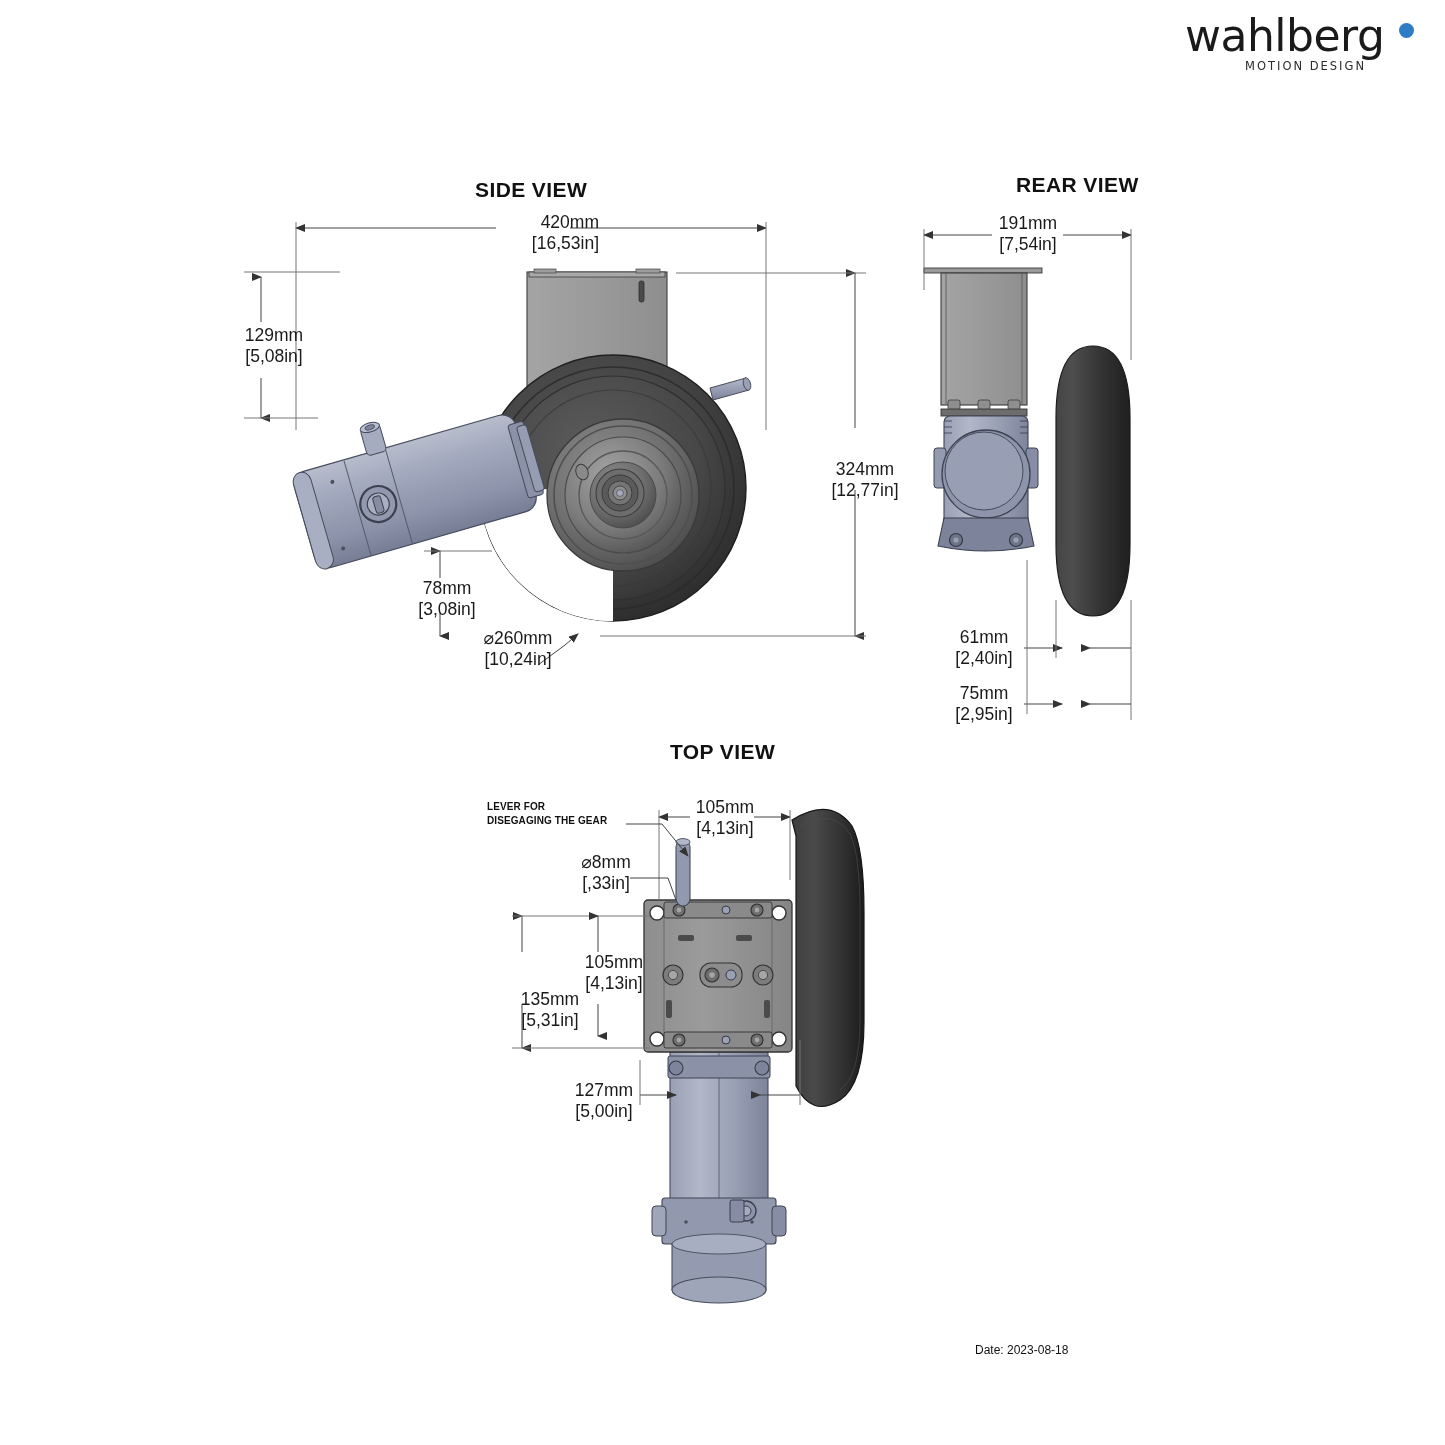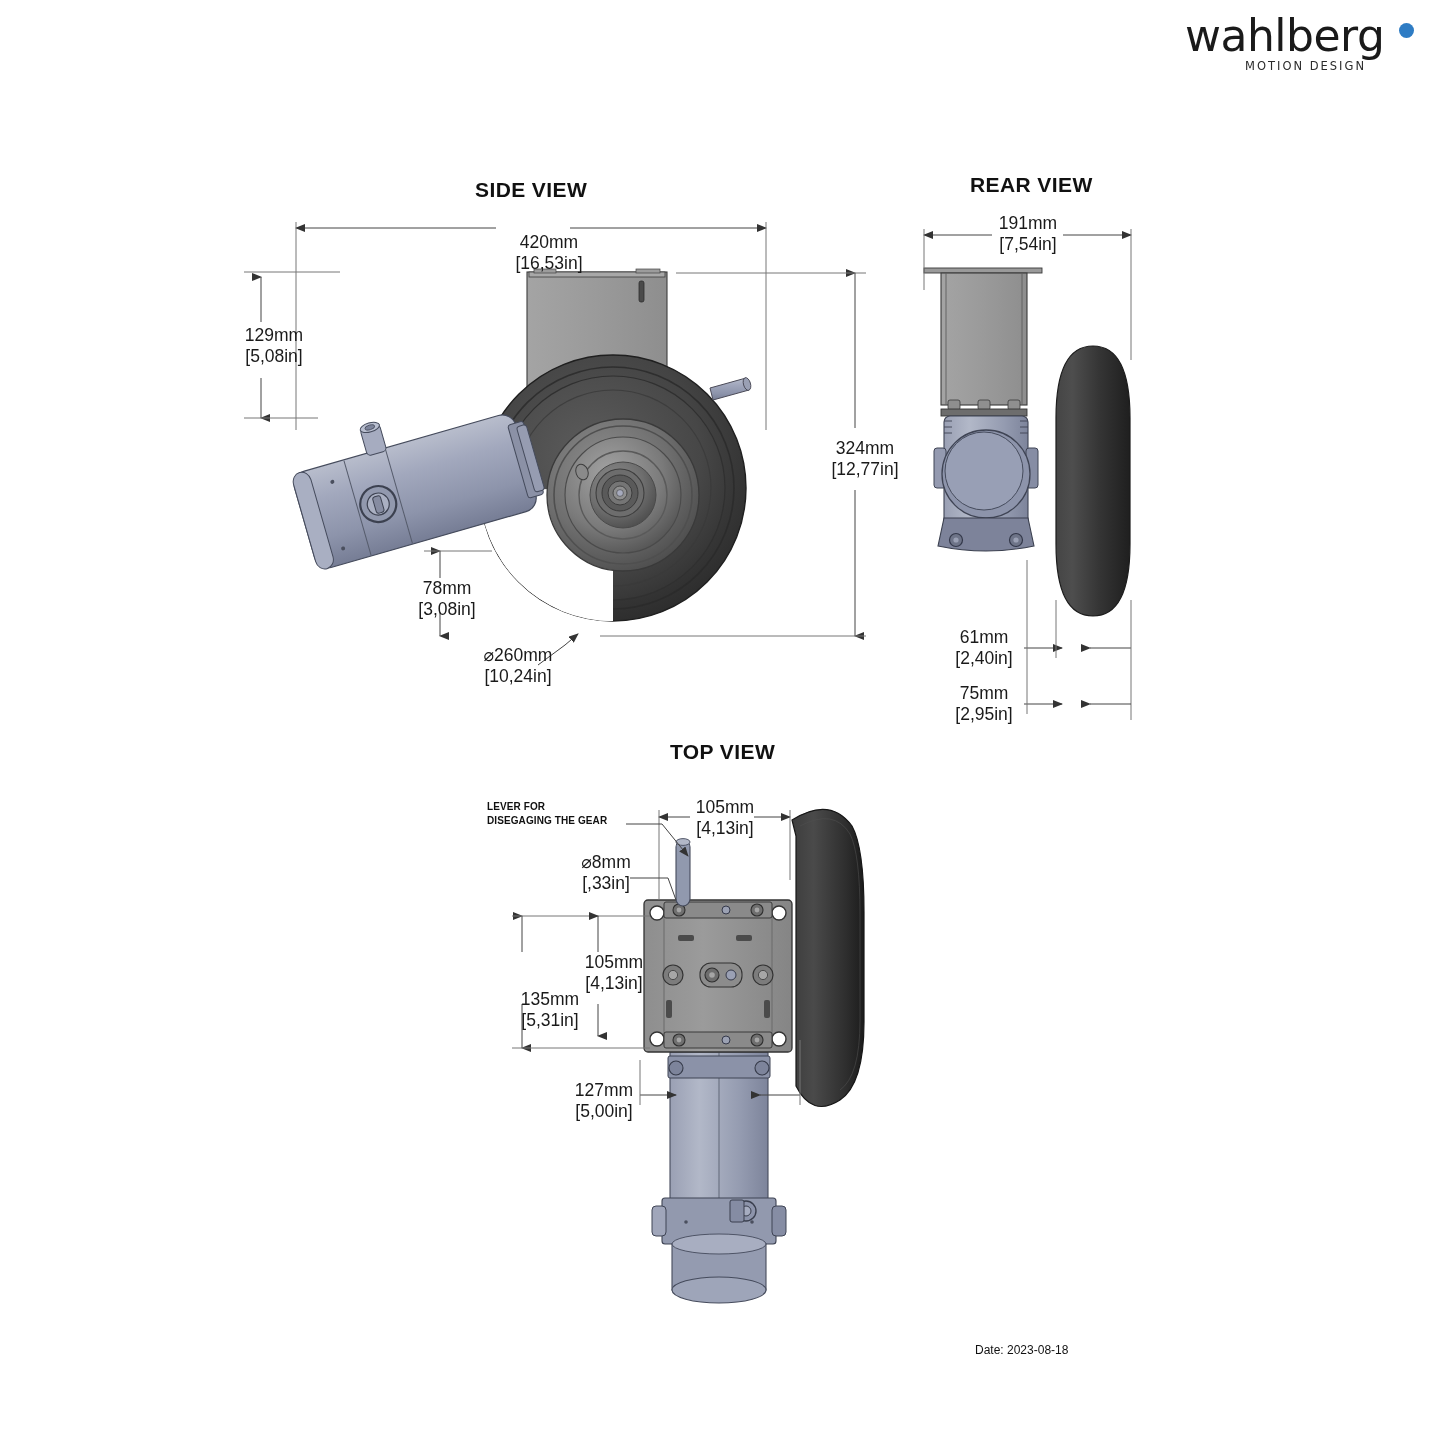--- a/index.html
+++ b/index.html
@@ -105,21 +105,21 @@
 
 <div class="sheet">
 
   <div class="logo">
     <div class="logo-word">wahlberg</div>
     <div class="logo-dot"></div>
     <div class="logo-sub">MOTION DESIGN</div>
   </div>
 
   <div class="view-title" style="left:475px; top:178px;text-align:center;">SIDE VIEW</div>
-  <div class="view-title" style="left:970px; top:173px;">REAR VIEW</div>
+  <div class="view-title" style="left:1016px; top:173px;">REAR VIEW</div>
   <div class="view-title" style="left:670px; top:740px;text-align:center;">TOP VIEW</div>
 
   <svg class="overlay" viewBox="0 0 1445 1445" xmlns="http://www.w3.org/2000/svg">
     <defs>
 
       <radialGradient id="tireSideGrad" cx="42%" cy="34%" r="72%">
         <stop offset="0%" stop-color="#555555"></stop>
         <stop offset="55%" stop-color="#444444"></stop>
         <stop offset="100%" stop-color="#2a2a2a"></stop>
       </radialGradient>
@@ -448,37 +448,37 @@
       <line x1="598" y1="916" x2="598" y2="952" marker-start="url(#arrowU)"></line>
       <line x1="598" y1="1004" x2="598" y2="1036" marker-end="url(#arrowD)"></line>
 
       <line x1="640" y1="1095" x2="676" y2="1095" marker-end="url(#arrowR)"></line>
       <line x1="760" y1="1095" x2="800" y2="1095" marker-start="url(#arrowR)"></line>
       <line x1="640" y1="1060" x2="640" y2="1105" stroke="#777"></line>
       <line x1="800" y1="1040" x2="800" y2="1105" stroke="#777"></line>
     </g>
   </svg>
 
-  <div class="dim" style="left:499px; top:232px; width:100px;">
+  <div class="dim" style="left:499px; top:212px; width:100px;text-align:right;">
     <span>420mm</span>
     <span class="l2">[16,53in]</span>
   </div>
   <div class="dim" style="left:228px; top:325px; width:92px;">
     <span>129mm</span>
     <span class="l2">[5,08in]</span>
   </div>
-  <div class="dim" style="left:818px; top:438px; width:94px;">
+  <div class="dim" style="left:818px; top:459px; width:94px;">
     <span>324mm</span>
     <span class="l2">[12,77in]</span>
   </div>
   <div class="dim" style="left:405px; top:578px; width:84px;">
     <span>78mm</span>
     <span class="l2">[3,08in]</span>
   </div>
-  <div class="dim" style="left:464px; top:645px; width:108px;">
+  <div class="dim" style="left:464px; top:628px; width:108px;">
     <span>⌀260mm</span>
     <span class="l2">[10,24in]</span>
   </div>
 
   <div class="dim" style="left:982px; top:213px; width:92px;">
     <span>191mm</span>
     <span class="l2">[7,54in]</span>
   </div>
   <div class="dim" style="left:942px; top:627px; width:84px;">
     <span>61mm</span>

